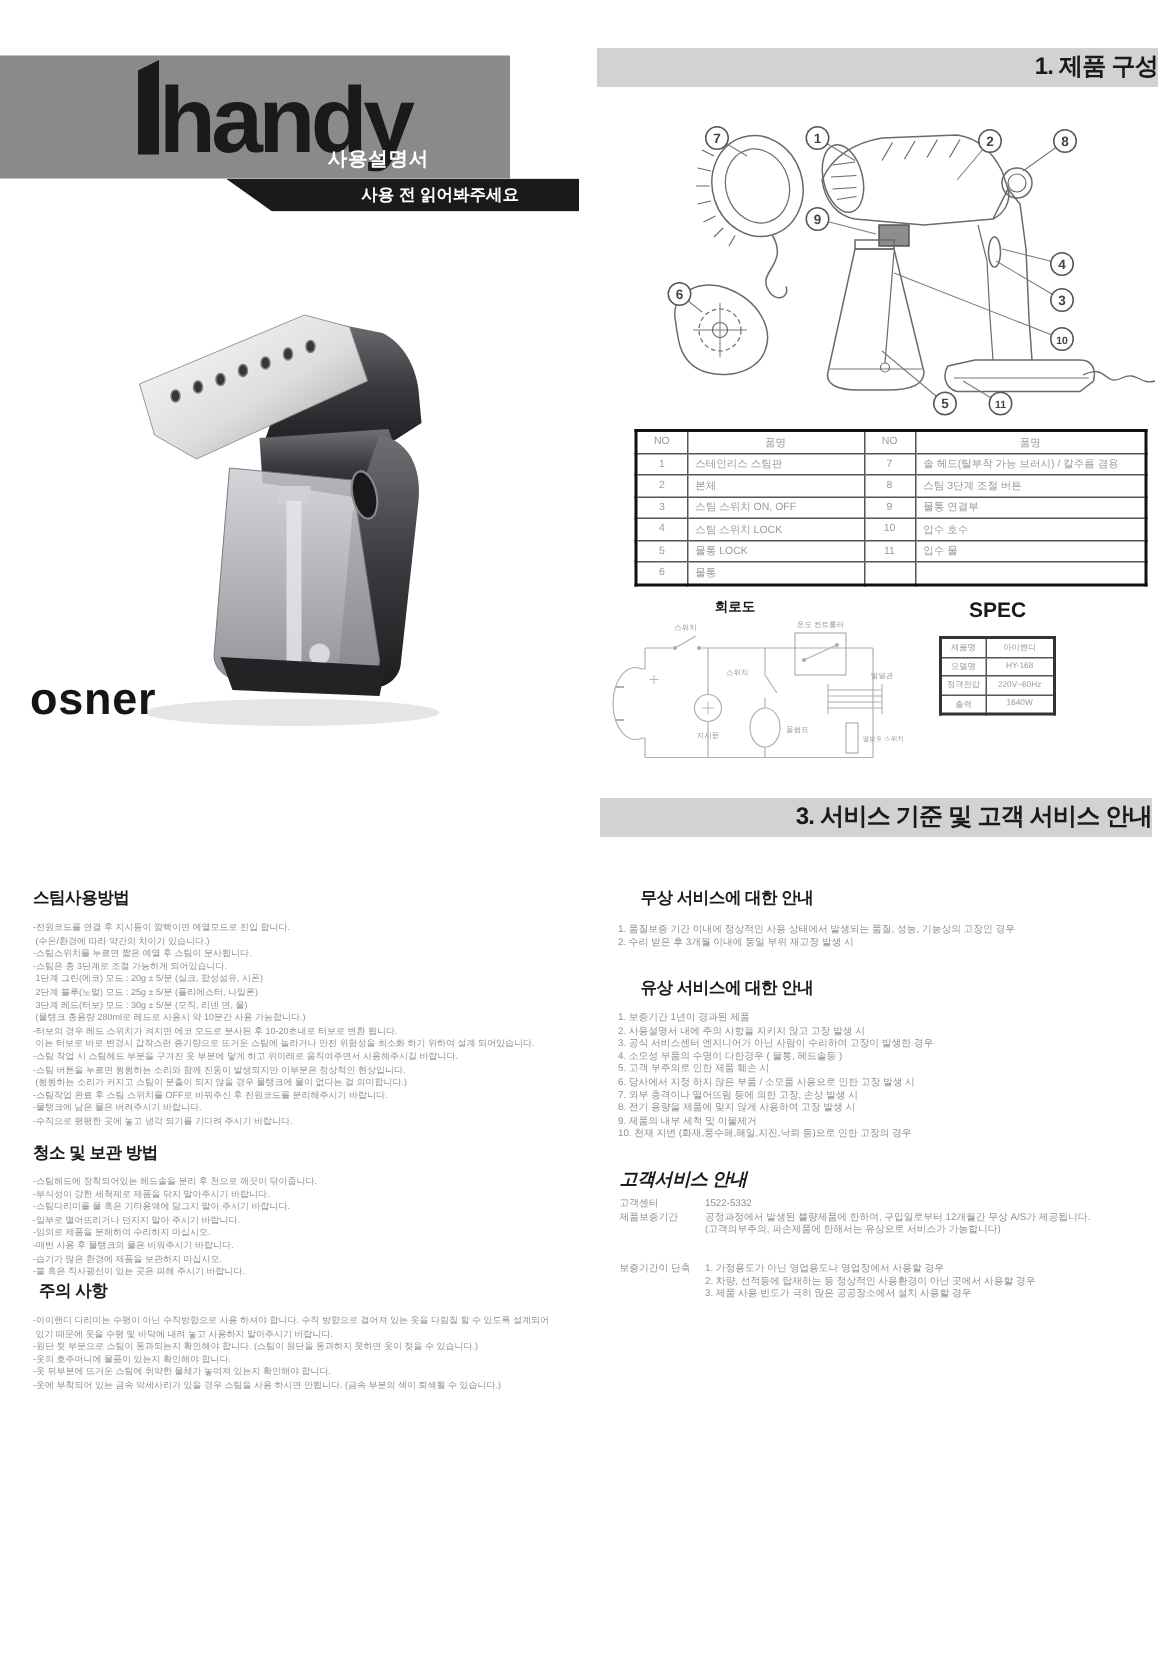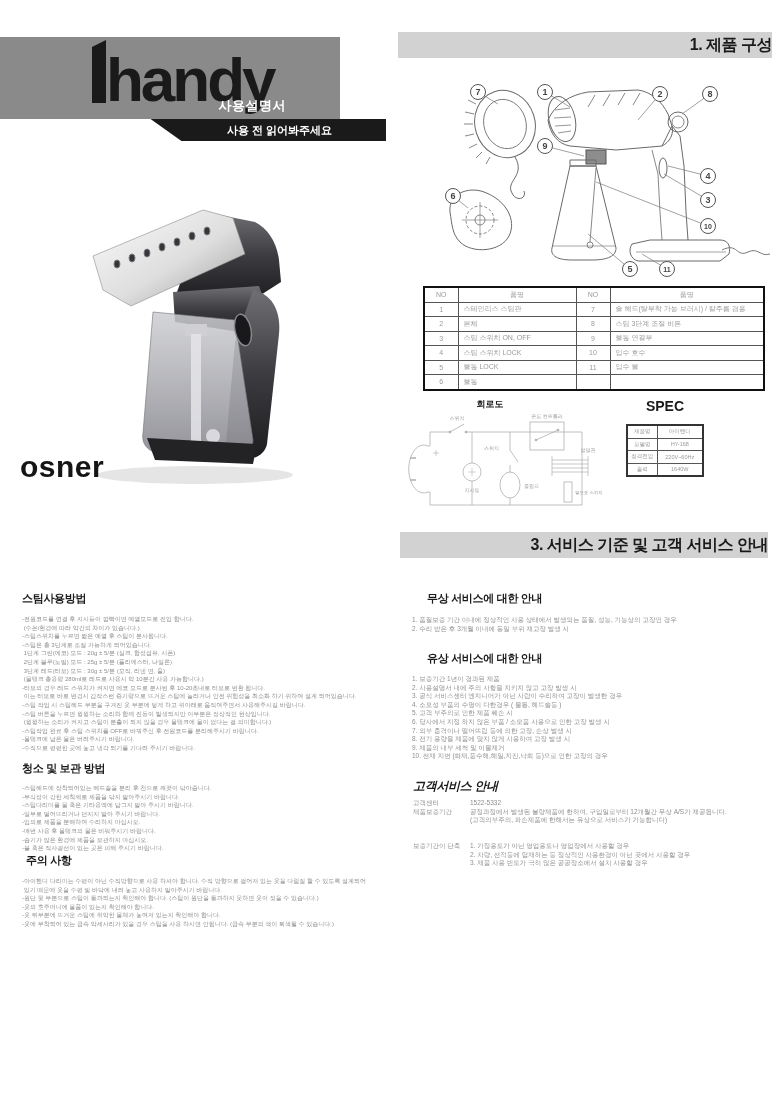--- a/index.html
+++ b/index.html
@@ -5,21 +5,21 @@
   html,body{margin:0;padding:0;background:#fff;}
   .page{position:relative;width:772px;height:1104px;background:#ffffff;overflow:hidden;
         font-family:"Liberation Sans", sans-serif;color:#8f8f8f;}
   
   .cover-header{position:absolute;left:0;top:37px;width:340px;height:82px;background:#8a8a8a;}
   .cover-logo{position:absolute;left:0;top:0;width:386px;height:82px;}
   .cover-manual{position:absolute;right:54px;bottom:4px;color:#fff;font-size:13px;font-weight:bold;letter-spacing:0.5px;}
   .cover-notch{position:absolute;left:0;top:119px;width:386px;height:22px;background:#1a1a1a;
                clip-path:polygon(39% 0,100% 0,100% 100%,47% 100%);
                color:#fff;font-size:11px;font-weight:bold;line-height:22px;text-align:right;padding-right:0;box-sizing:border-box;}
-  .cover-notch span{margin-right:54px;}
+  .cover-notch span{margin-right:40px;}
   .brand-footer{position:absolute;left:20px;top:450px;font-size:30px;font-weight:bold;color:#151515;letter-spacing:0.5px;}
   .photo-box{position:absolute;left:55px;top:192px;width:280px;height:300px;}
   
   .secbar{position:absolute;height:26px;background:#d2d2d2;color:#1a1a1a;font-size:16px;font-weight:bold;
           text-align:right;line-height:26px;letter-spacing:-0.5px;}
   .secbar1{left:398px;top:32px;width:374px;}
   .secbar2{left:0;top:532px;width:386px;}
   .secbar3{left:400px;top:532px;width:368px;}
   
   .diagram-box{position:absolute;left:420px;top:62px;width:352px;height:218px;}

